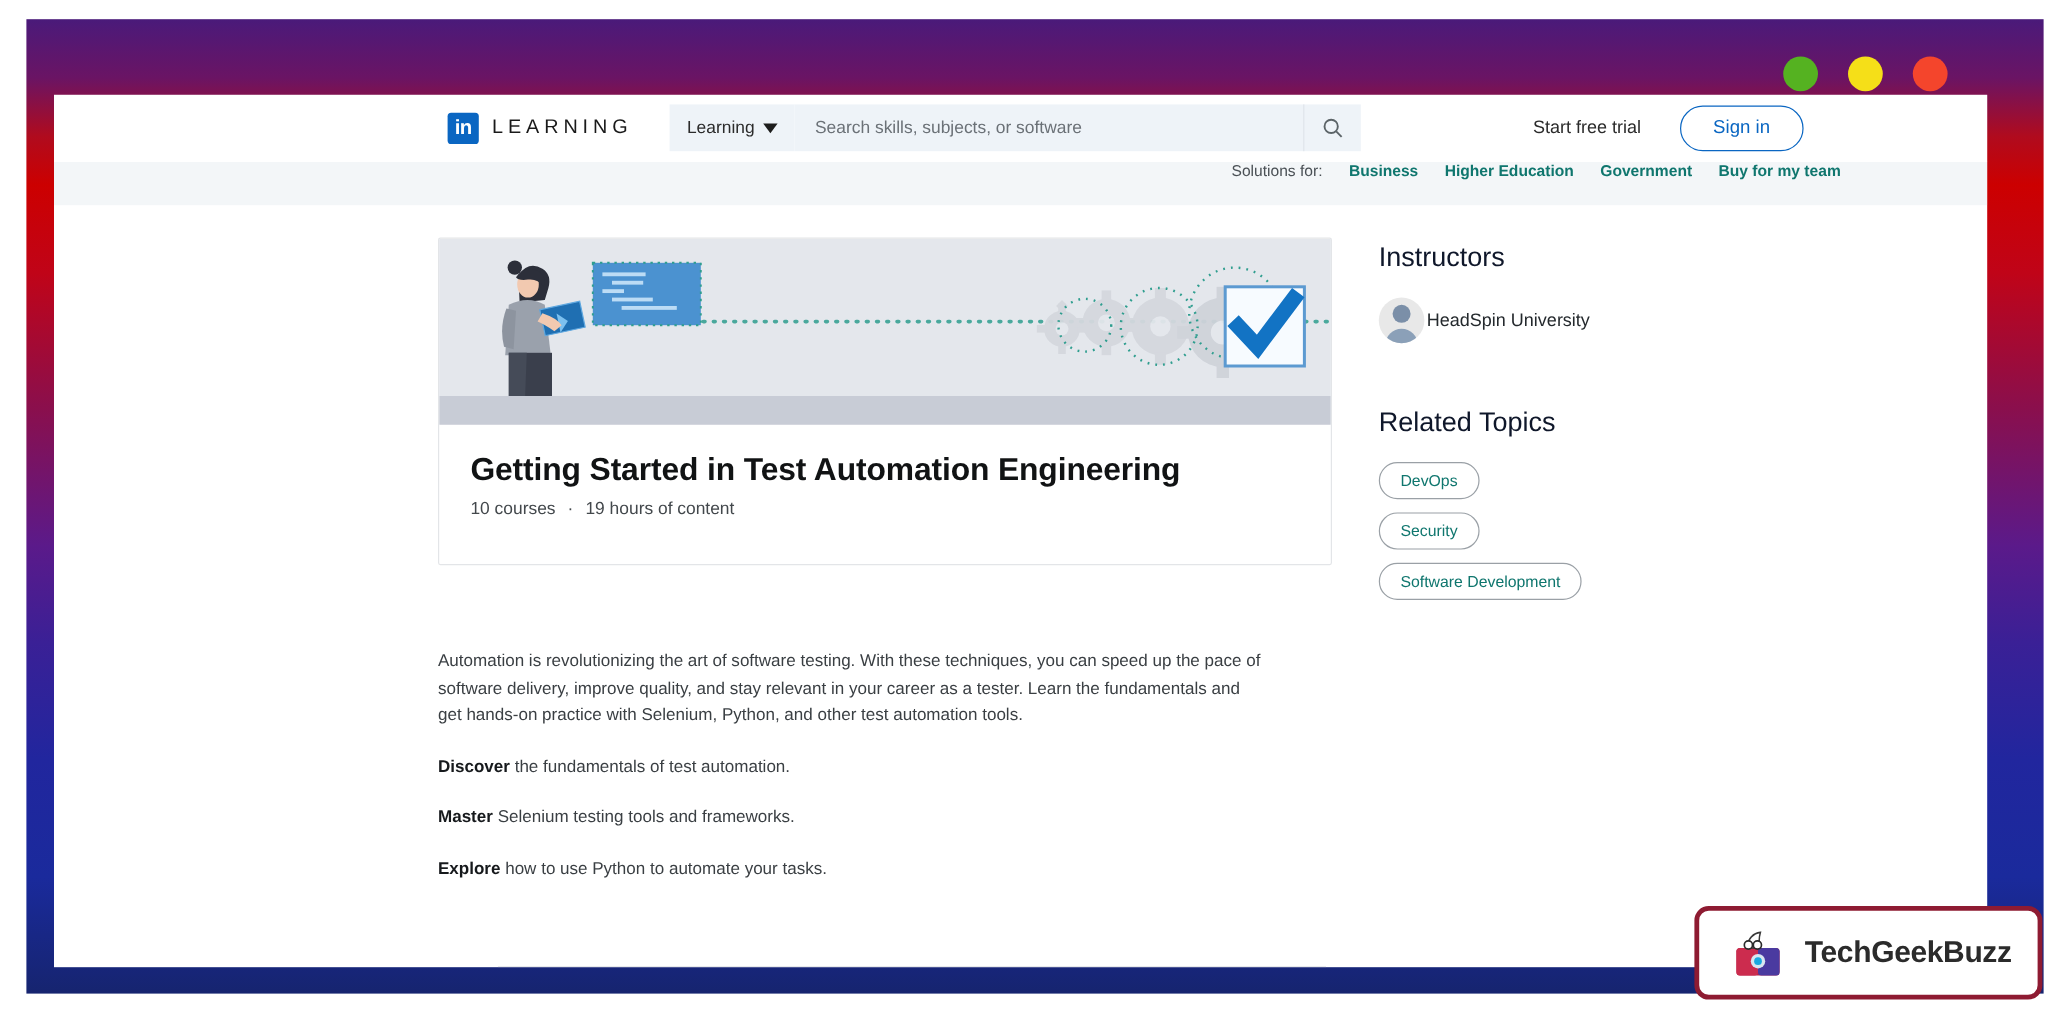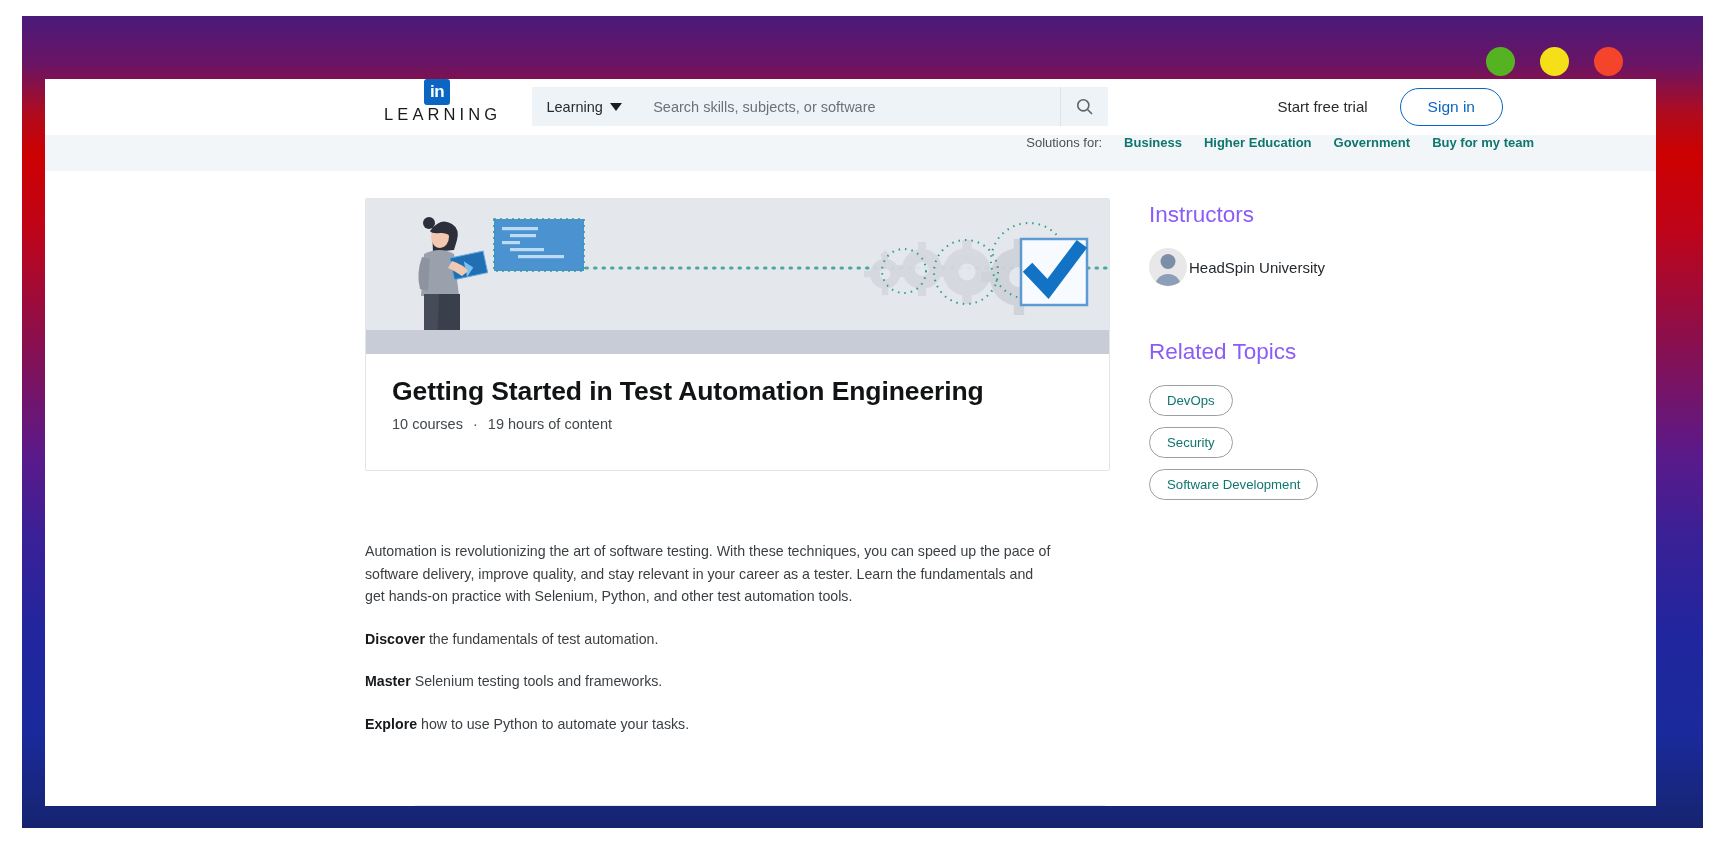--- a/index.html
+++ b/index.html
@@ -59,21 +59,20 @@
     display: flex;
     align-items: center;
     position: relative;
     border-bottom: 1px solid #ffffff;
   }
   .brand {
     display: flex; align-items: center;
     margin-left: 328px;
     height: 56px;
     cursor: pointer;
-    flex-direction: column;
   }
   .li-mark {
     width: 26px; height: 26px;
     background: #0a66c2;
     border-radius: 3px;
     color: #fff;
     font-weight: bold;
     font-size: 17px;
     line-height: 26px;
     text-align: center;
@@ -222,21 +221,21 @@
     line-height: 22.5px;
     color: #3a3f43;
     margin-bottom: 12px;
   }
   .desc p.bullet { margin-top: 20px; margin-bottom: 20px; }
   .desc b { color: #16191c; font-weight: bold; }
 
   
   .side-h {
     font-size: 22.5px;
-    color: #8b5cf6;
+    color: #0f172a;
     font-weight: 400;
     margin-bottom: 20px;
   }
   .instructor-row { display: flex; align-items: center; gap: 2px; cursor: pointer; }
   .avatar {
     width: 38px; height: 38px; border-radius: 50%;
     background: #e8e8e8;
     position: relative; overflow: hidden;
     flex: 0 0 38px;
   }
@@ -463,14 +462,29 @@
           <div><span class="topic-pill">DevOps</span></div>
           <div><span class="topic-pill">Security</span></div>
           <div><span class="topic-pill">Software Development</span></div>
         </div>
       </div>
     </div>
 
     <div class="page-bottom-rule"></div>
   </div>
 
+  <div id="watermark">
+    <div class="wm-logo">
+      <svg width="46" height="46" viewBox="0 0 46 46">
+        <rect x="5" y="19" width="36" height="23" rx="3" fill="#b5254a"></rect>
+        <rect x="5" y="19" width="18" height="23" rx="3" fill="#cc2c4e"></rect>
+        <rect x="23" y="19" width="18" height="23" rx="3" fill="#4a3aa0"></rect>
+        <circle cx="23" cy="30" r="6" fill="#d9e6ef"></circle>
+        <circle cx="23" cy="30" r="3.2" fill="#1aa9e0"></circle>
+        <path d="M13 19 q3 -12 12 -13 q-2 7 0 13z" fill="#ffffff" stroke="#3a3a3a" stroke-width="1.3"></path>
+        <circle cx="15" cy="16.5" r="3.4" fill="#ffffff" stroke="#2b2b2b" stroke-width="1.4"></circle>
+        <circle cx="22.5" cy="16.5" r="3.4" fill="#ffffff" stroke="#2b2b2b" stroke-width="1.4"></circle>
+      </svg>
+    </div>
+    <div class="wm-text">TechGeekBuzz</div>
+  </div>
 
 </div>
 
 </body></html>

